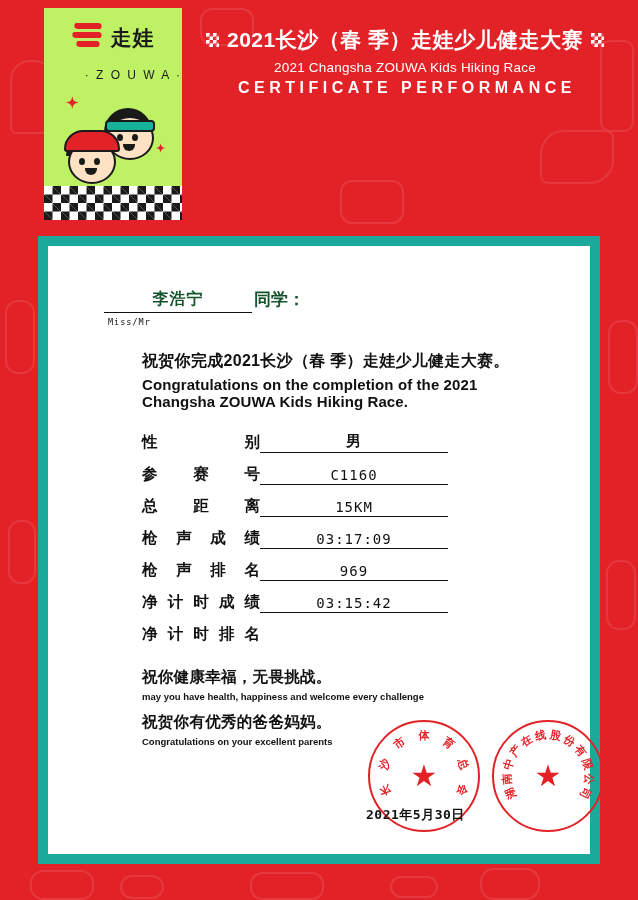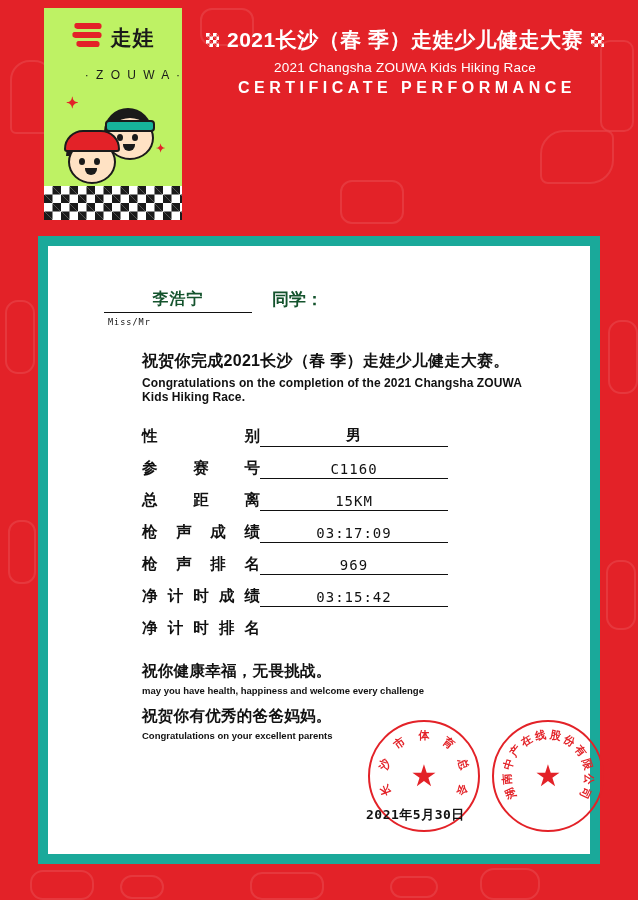--- a/index.html
+++ b/index.html
@@ -254,21 +254,21 @@
   .name-line {
     width: 148px;
     border-bottom: 1.6px solid #111;
     text-align: center;
     font-size: 16px;
     font-weight: bold;
     padding-bottom: 2px;
     letter-spacing: 1px;
   }
   .salutation .suffix {
-    margin-left: 20px;
+    margin-left: 2px;
     padding-bottom: 2px;
   }
   .missmr {
     font-size: 8.5px;
     color: #111;
     letter-spacing: 1px;
     margin-top: 4px;
     margin-left: 4px;
     font-family: "DejaVu Sans Mono", monospace;
   }
@@ -277,21 +277,21 @@
     margin-top: 24px;
     margin-left: 38px;
   }
   .congrats-cn {
     font-size: 16px;
     font-weight: bold;
     color: #111;
     letter-spacing: 0.3px;
   }
   .congrats-en {
-    font-size: 12px;
+    font-size: 15px;
     font-weight: bold;
     color: #111;
     margin-top: 4px;
     letter-spacing: 0.1px;
   }
 
   .fields {
     margin-top: 22px;
     margin-left: 38px;
   }

